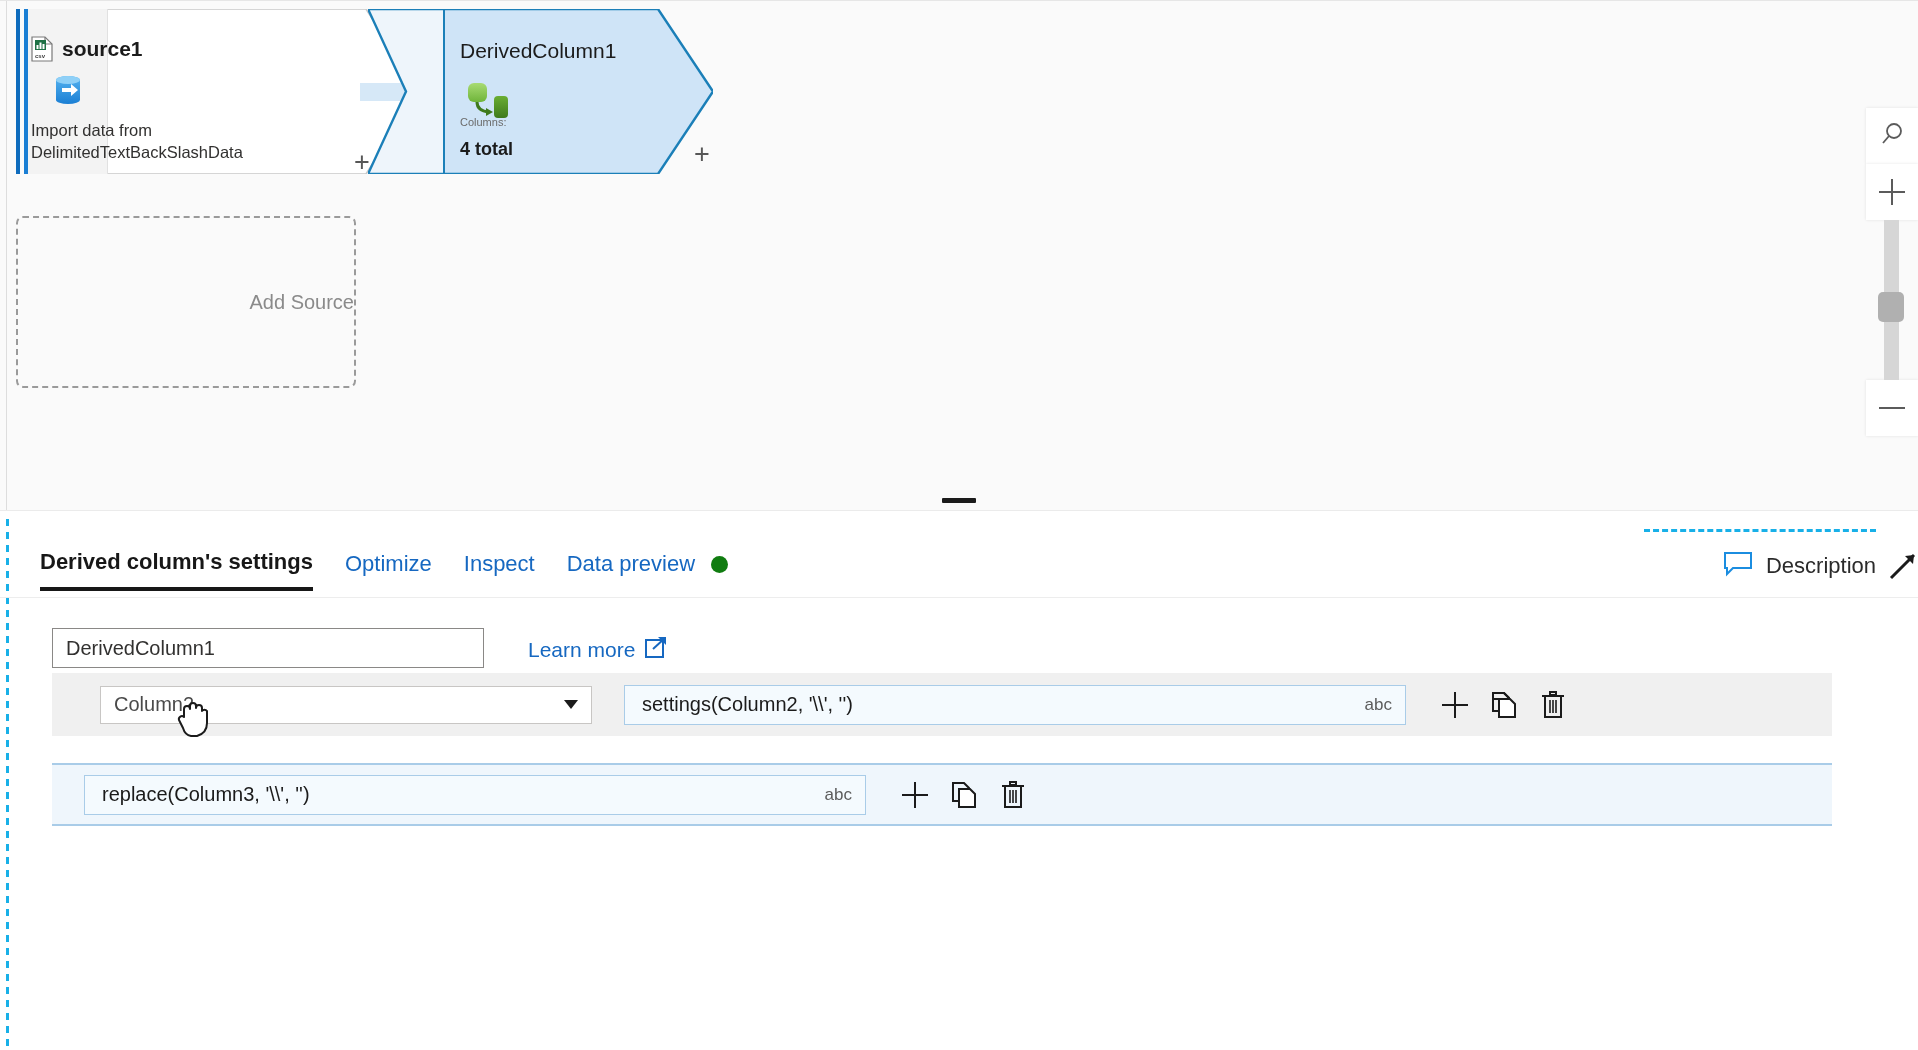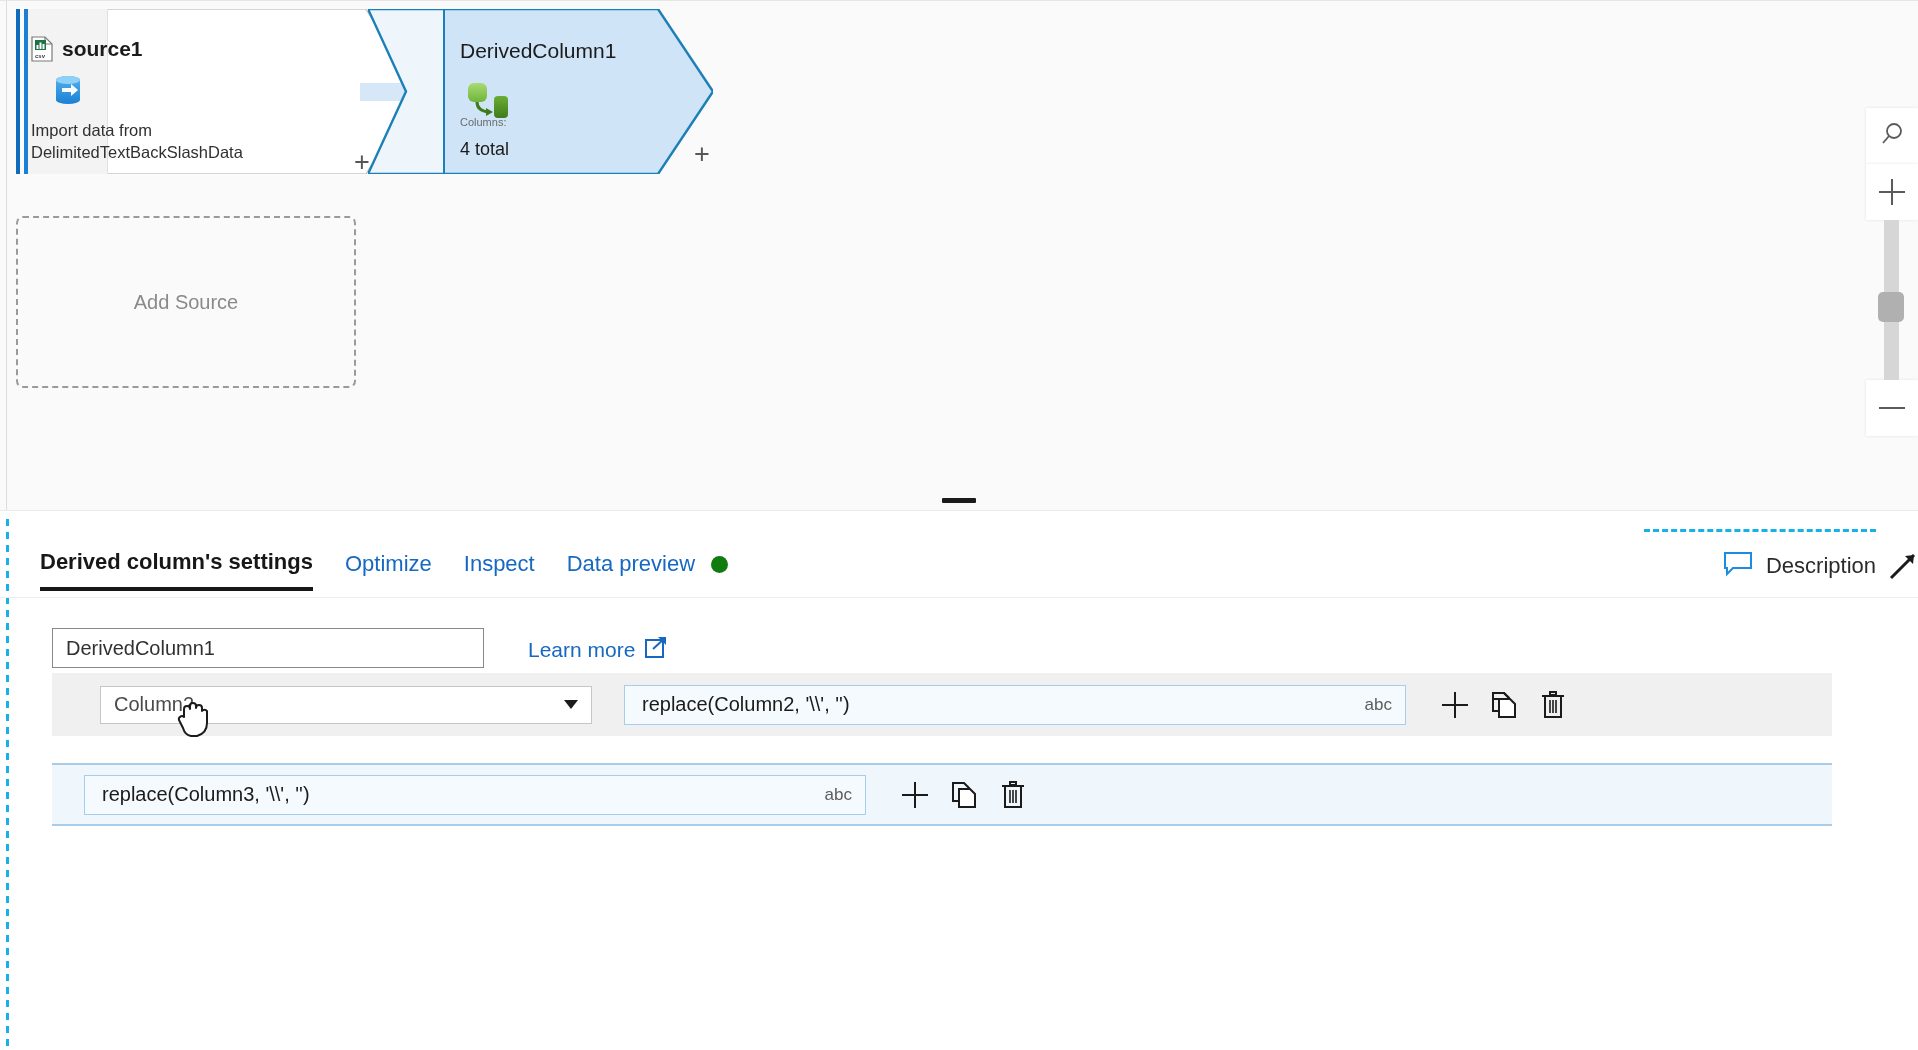--- a/index.html
+++ b/index.html
@@ -83,34 +83,34 @@
   .dc-title {
     position:absolute; left:92px; top:30px;
     font-size:21px; font-weight:400; color:#1b1b1b;
   }
   .dc-sublabel {
     position:absolute; left:92px; top:107px;
     font-size:11px; color:#6b6b6b;
   }
   .dc-value {
     position:absolute; left:92px; top:130px;
-    font-size:18px; font-weight:400; color:#1b1b1b;
+    font-size:18px; font-weight:700; color:#1b1b1b;
   }
   .dc-plus {
     position:absolute; left:694px; top:140px;
     font-size:27px; color:#575757; line-height:1; font-weight:300;
   }
   .dc-greenico { position:absolute; left:98px; top:72px; width:44px; height:40px; }
 
   
   .add-source {
     position:absolute; left:16px; top:215px;
     width:340px; height:172px;
     border:2px dashed #9a9a9a; border-radius:7px;
-    display:flex; align-items:center; justify-content:center;
+    display:flex; align-items:center; justify-content:flex-end;
     font-size:20px; color:#8a8a8a; background:transparent;
   }
 
   
   .canvas-railline { position:absolute; left:6px; top:0; width:1px; height:510px; background:#dddddd; }
 
   
   .zoombar { position:absolute; left:1866px; top:108px; width:52px; }
   .zb-btn {
     width:52px; height:56px; background:#ffffff;
@@ -393,21 +393,21 @@
       </svg>
     </span>
   </div>
 
   <div class="row row-a">
     <div class="col-select">
       <span>Column2</span>
       <span class="caret-down"></span>
     </div>
     <div class="expr-box">
-      <span>replace(Column2, '\\', '')</span>
+      <span>settings(Column2, '\\', '')</span>
       <span class="abc">abc</span>
     </div>
     <div class="row-actions">
       <span class="act">
         <svg width="30" height="30" viewBox="0 0 30 30">
           <line x1="15" y1="2" x2="15" y2="28" stroke="#1b1b1b" stroke-width="2"></line>
           <line x1="2" y1="15" x2="28" y2="15" stroke="#1b1b1b" stroke-width="2"></line>
         </svg>
       </span>
       <span class="act">

